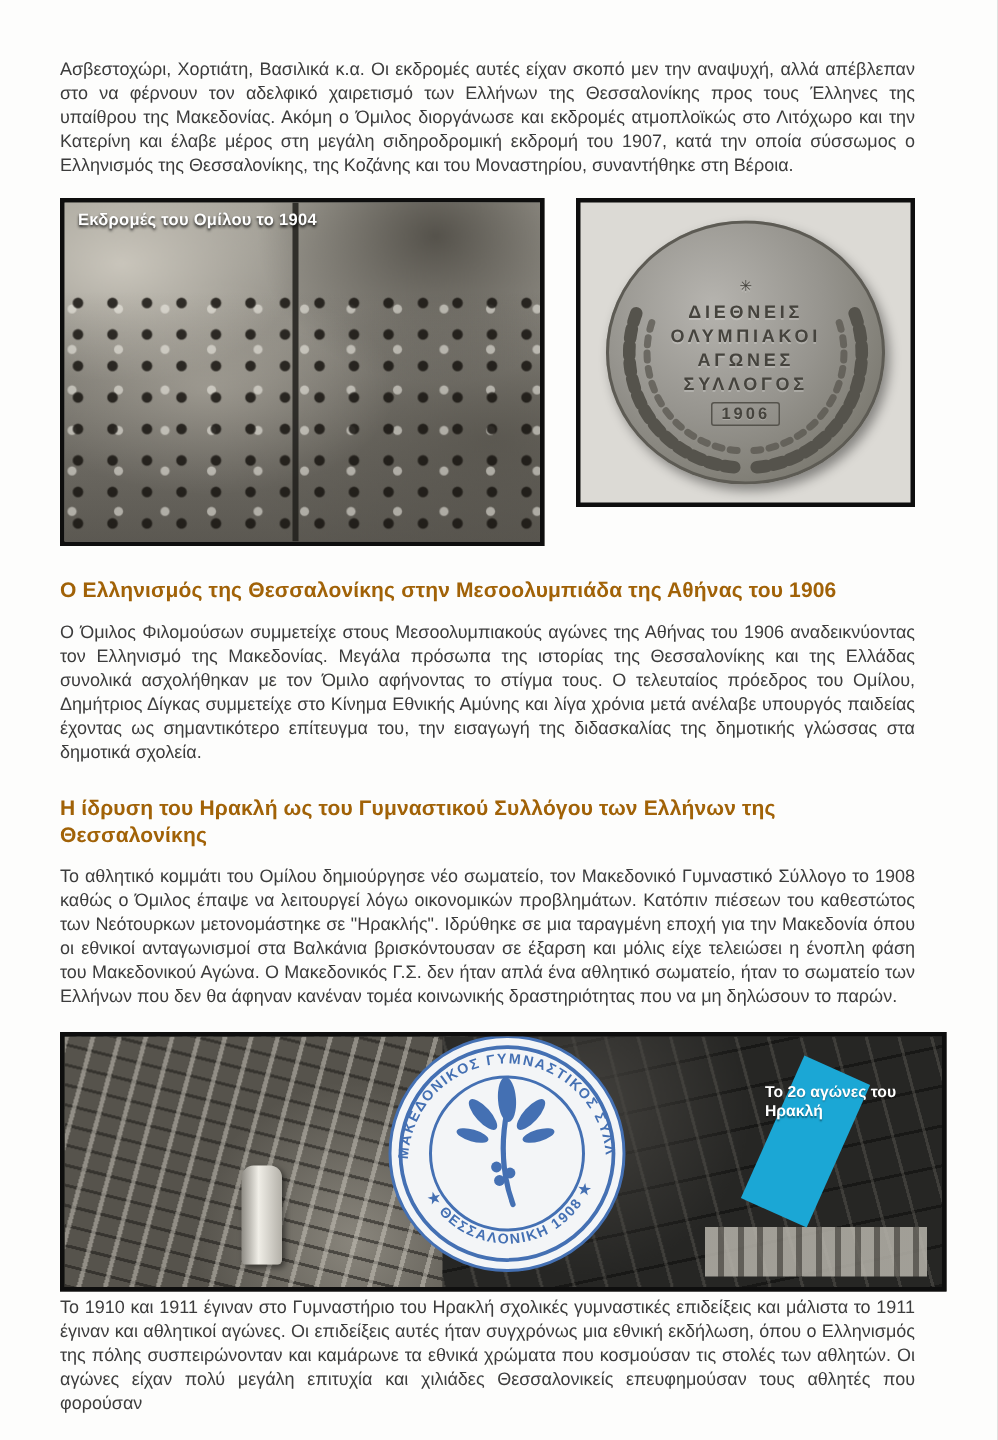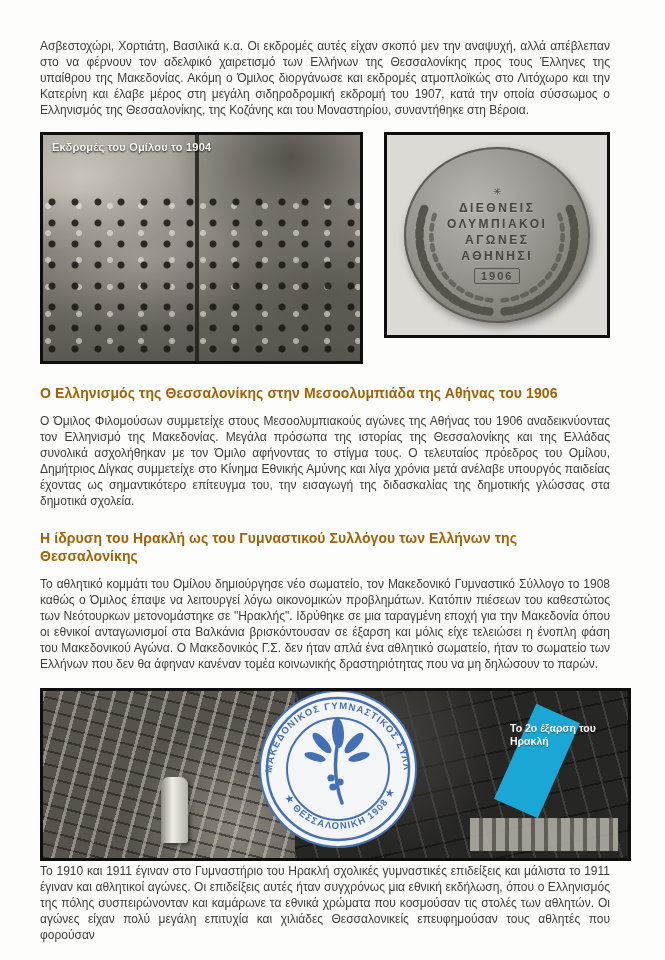--- a/index.html
+++ b/index.html
@@ -125,21 +125,21 @@
               <path d="M 98,172 A 82,82 0 0 0 168,62" stroke-width="9" stroke-dasharray="7 5"></path>
               <path d="M 84,160 A 70,70 0 0 1 24,66" stroke-width="5" stroke-dasharray="5 6" opacity=".7"></path>
               <path d="M 96,160 A 70,70 0 0 0 156,66" stroke-width="5" stroke-dasharray="5 6" opacity=".7"></path>
             </g>
           </svg>
           <div class="medal-text">
             <span class="medal-star">✳</span>
             <span class="medal-line">ΔΙΕΘΝΕΙΣ</span>
             <span class="medal-line">ΟΛΥΜΠΙΑΚΟΙ</span>
             <span class="medal-line">ΑΓΩΝΕΣ</span>
-            <span class="medal-line">ΑΘΗΝΗΣΙ</span>
+            <span class="medal-line">ΣΥΛΛΟΓΟΣ</span>
             <span class="medal-year">1906</span>
           </div>
         </div>
       </figure>
 
     </div>
 
     <section>
       <h2 class="section-heading">Ο Ελληνισμός της Θεσσαλονίκης στην Μεσοολυμπιάδα της Αθήνας του 1906</h2>
       <p class="body-text">Ο Όμιλος Φιλομούσων συμμετείχε στους Μεσοολυμπιακούς αγώνες της Αθήνας του 1906 αναδεικνύοντας τον Ελληνισμό της Μακεδονίας. Μεγάλα πρόσωπα της ιστορίας της Θεσσαλονίκης και της Ελλάδας συνολικά ασχολήθηκαν με τον Όμιλο αφήνοντας το στίγμα τους. Ο τελευταίος πρόεδρος του Ομίλου, Δημήτριος Δίγκας συμμετείχε στο Κίνημα Εθνικής Αμύνης και λίγα χρόνια μετά ανέλαβε υπουργός παιδείας έχοντας ως σημαντικότερο επίτευγμα του, την εισαγωγή της διδασκαλίας της δημοτικής γλώσσας στα δημοτικά σχολεία.</p>
@@ -149,21 +149,21 @@
       <h2 class="section-heading">Η ίδρυση του Ηρακλή ως του Γυμναστικού Συλλόγου των Ελλήνων της Θεσσαλονίκης</h2>
       <p class="body-text">Το αθλητικό κομμάτι του Ομίλου δημιούργησε νέο σωματείο, τον Μακεδονικό Γυμναστικό Σύλλογο το 1908 καθώς ο Όμιλος έπαψε να λειτουργεί λόγω οικονομικών προβλημάτων. Κατόπιν πιέσεων του καθεστώτος των Νεότουρκων μετονομάστηκε σε "Ηρακλής". Ιδρύθηκε σε μια ταραγμένη εποχή για την Μακεδονία όπου οι εθνικοί ανταγωνισμοί στα Βαλκάνια βρισκόντουσαν σε έξαρση και μόλις είχε τελειώσει η ένοπλη φάση του Μακεδονικού Αγώνα. Ο Μακεδονικός Γ.Σ. δεν ήταν απλά ένα αθλητικό σωματείο, ήταν το σωματείο των Ελλήνων που δεν θα άφηναν κανέναν τομέα κοινωνικής δραστηριότητας που να μη δηλώσουν το παρών.</p>
     </section>
 
     <figure class="frame aerial" style="margin:16px 0 2px 0;">
       <div class="aerial-left"></div>
       <div class="aerial-right"></div>
       <div class="tower"></div>
       <div class="barracks"></div>
       <div class="field-marker" style="background:#1ba7d5;"></div>
-      <div class="field-label">Το 2ο έξαρση του Ηρακλή</div>
+      <div class="field-label">Το 2ο αγώνες του Ηρακλή</div>
       <svg class="club-logo" viewBox="0 0 160 160" width="160" height="160">
         <circle cx="80" cy="80" r="78" fill="#f3f5f7" stroke="#4470b3" stroke-width="2"></circle>
         <circle cx="80" cy="80" r="71" fill="none" stroke="#4470b3" stroke-width="2.5"></circle>
         <circle cx="80" cy="80" r="51" fill="none" stroke="#4470b3" stroke-width="2"></circle>
         <defs>
           <path id="arc-top" d="M 14,86 A 66,66 0 0 1 146,86"></path>
           <path id="arc-bottom" d="M 23.6,100.5 A 60,60 0 0 0 136.4,100.5"></path>
         </defs>
         <text font-size="9.5" font-weight="bold" fill="#4470b3" letter-spacing="1.2" font-family="Liberation Sans, sans-serif">
           <textPath href="#arc-top" startOffset="2">ΜΑΚΕΔΟΝΙΚΟΣ ΓΥΜΝΑΣΤΙΚΟΣ ΣΥΛΛΟΓΟΣ</textPath>

